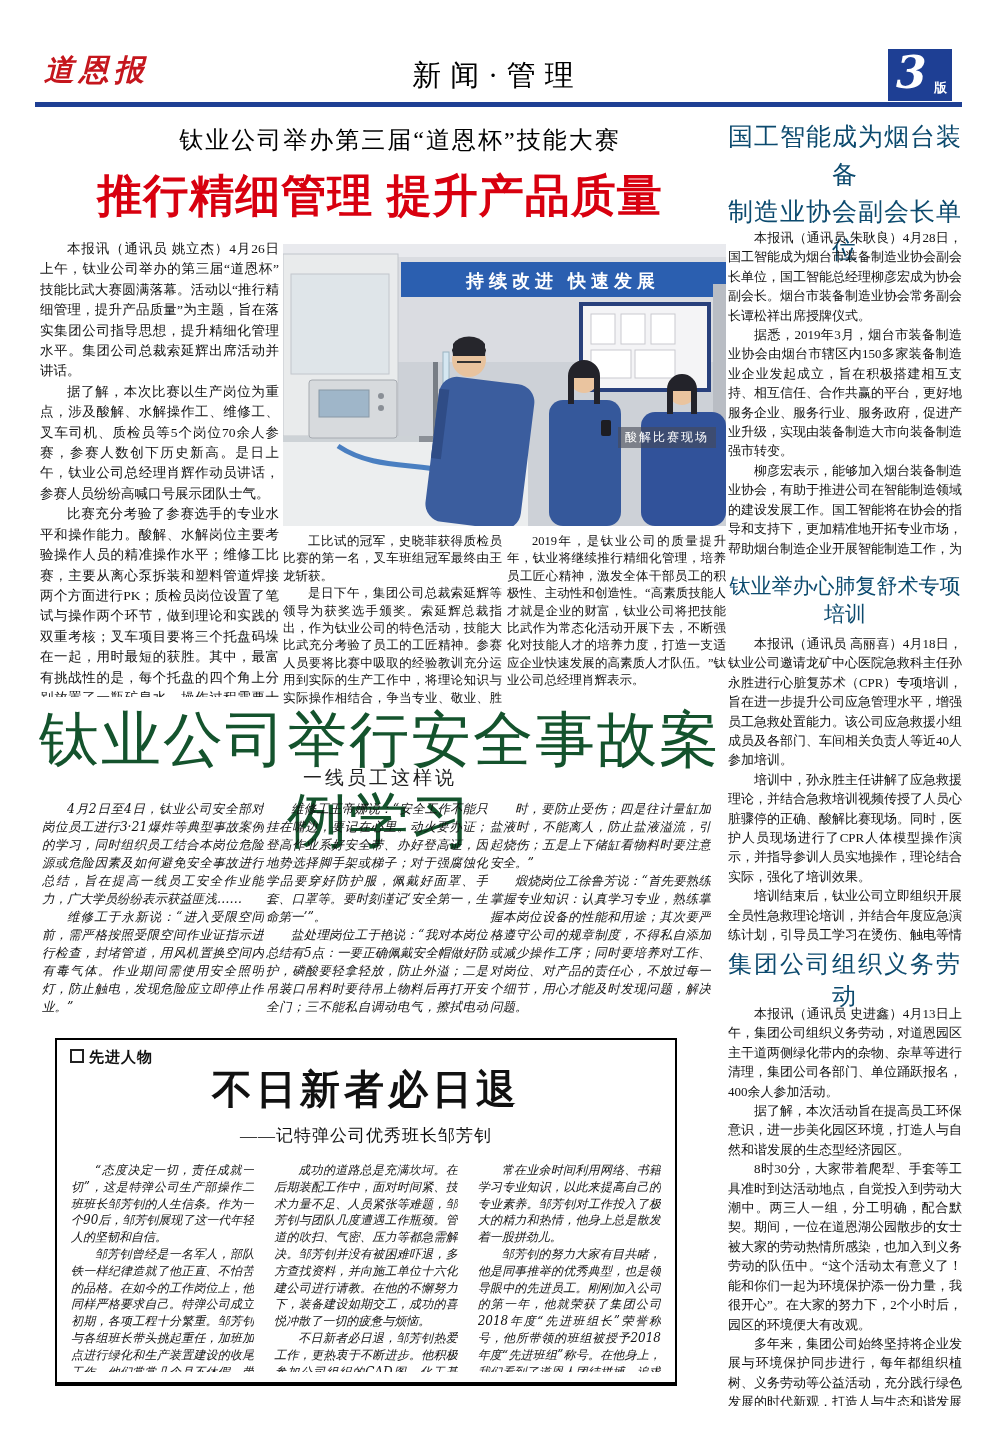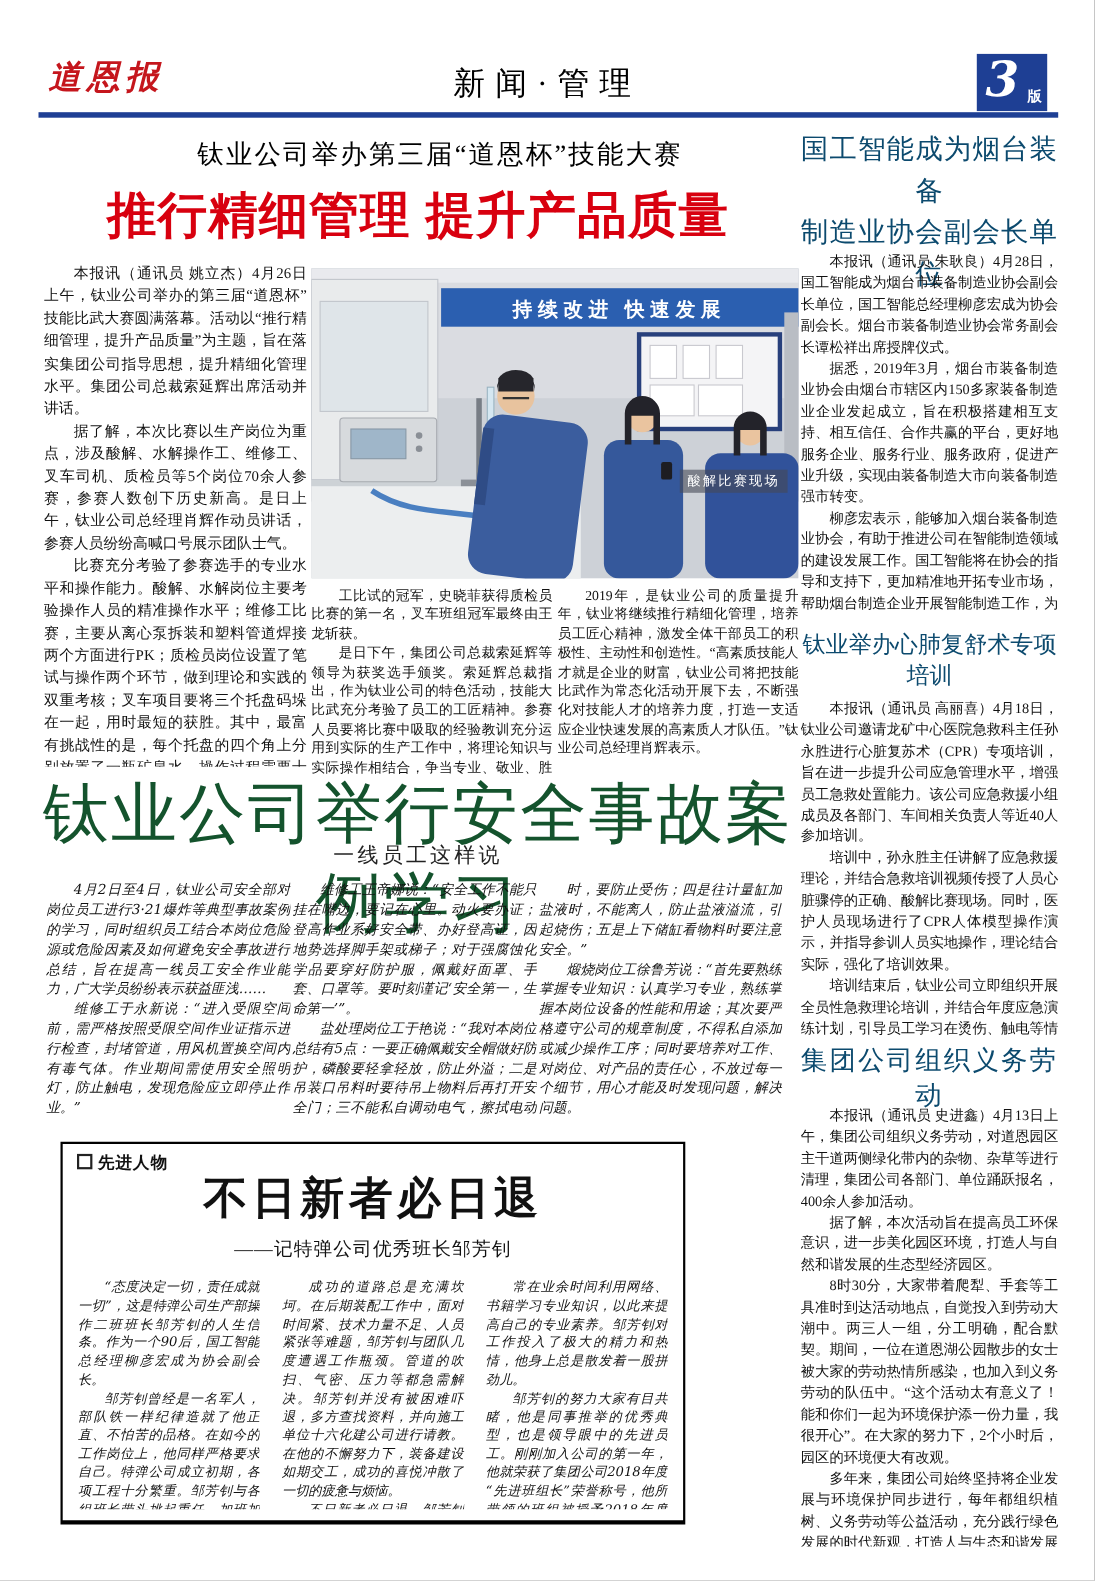--- a/index.html
+++ b/index.html
@@ -58,21 +58,21 @@
   .safety-sub{
     position:absolute;left:30px;top:765px;width:700px;text-align:center;
     font-size:19px;color:#222;letter-spacing:3px;
   }
   .kai{font-style:italic;font-family:"DejaVu Serif","Liberation Serif",serif;}
   .safety-col1{left:42px;top:800px;width:222px;height:214px;font-size:12.5px;line-height:18px;}
   .safety-col2{left:266px;top:800px;width:222px;height:214px;font-size:12.5px;line-height:18px;}
   .safety-col3{left:490px;top:800px;width:221px;height:214px;font-size:12.5px;line-height:18px;}
   
   .feature-box{
-    position:absolute;left:55px;top:1038px;width:568px;height:348px;
+    position:absolute;left:55px;top:1038px;width:622px;height:348px;
     border:2px solid #000;border-bottom-width:4px;background:#fff;box-sizing:border-box;
   }
   .feature-label{
     position:absolute;left:13px;top:8px;font-size:15px;font-weight:bold;
     font-family:"Liberation Sans","DejaVu Sans",sans-serif;letter-spacing:1px;
   }
   .square-icon{
     display:inline-block;width:10px;height:10px;border:2px solid #222;
     margin-right:5px;vertical-align:-1px;
   }
@@ -208,21 +208,21 @@
   </div>
 
   <div class="feature-box">
     <div class="feature-label">
       <span class="square-icon"></span><span>先进人物</span>
     </div>
     <div class="feature-headline">不日新者必日退</div>
     <div class="feature-sub">——记特弹公司优秀班长邹芳钊</div>
     <div class="feature-cols">
       <div class="feature-col kai">
-        <p>“态度决定一切，责任成就一切”，这是特弹公司生产部操作二班班长邹芳钊的人生信条。作为一个90后，国工智能总经理柳彦宏成为协会副会长。</p>
+        <p>“态度决定一切，责任成就一切”，这是特弹公司生产部操作二班班长邹芳钊的人生信条。作为一个90后，邹芳钊展现了这一代年轻人的坚韧和自信。</p>
         <p>邹芳钊曾经是一名军人，部队铁一样纪律造就了他正直、不怕苦的品格。在如今的工作岗位上，他同样严格要求自己。特弹公司成立初期，各项工程十分繁重。邹芳钊与各组班长带头挑起重任，加班加点进行绿化和生产装置建设的收尾工作。他们常常几个月不休假，带头奋战在生产一线，土地平整、灌溉、围田……每一项工作，他们都亲力亲为。</p>
       </div>
       <div class="feature-col kai">
         <p>成功的道路总是充满坎坷。在后期装配工作中，面对时间紧、技术力量不足、人员紧张等难题，邹芳钊与团队几度遭遇工作瓶颈。管道的吹扫、气密、压力等都急需解决。邹芳钊并没有被困难吓退，多方查找资料，并向施工单位十六化建公司进行请教。在他的不懈努力下，装备建设如期交工，成功的喜悦冲散了一切的疲惫与烦恼。</p>
         <p>不日新者必日退，邹芳钊热爱工作，更热衷于不断进步。他积极参加公司组织的CAD图、化工基础知识、化工操作、安全生产等各项专业培训，同时，经</p>
       </div>
       <div class="feature-col kai">
         <p>常在业余时间利用网络、书籍学习专业知识，以此来提高自己的专业素养。邹芳钊对工作投入了极大的精力和热情，他身上总是散发着一股拼劲儿。</p>
         <p>邹芳钊的努力大家有目共睹，他是同事推举的优秀典型，也是领导眼中的先进员工。刚刚加入公司的第一年，他就荣获了集团公司2018年度“先进班组长”荣誉称号，他所带领的班组被授予2018年度“先进班组”称号。在他身上，我们看到了道恩人团结拼搏、追求卓越的精神风貌。</p>
 

